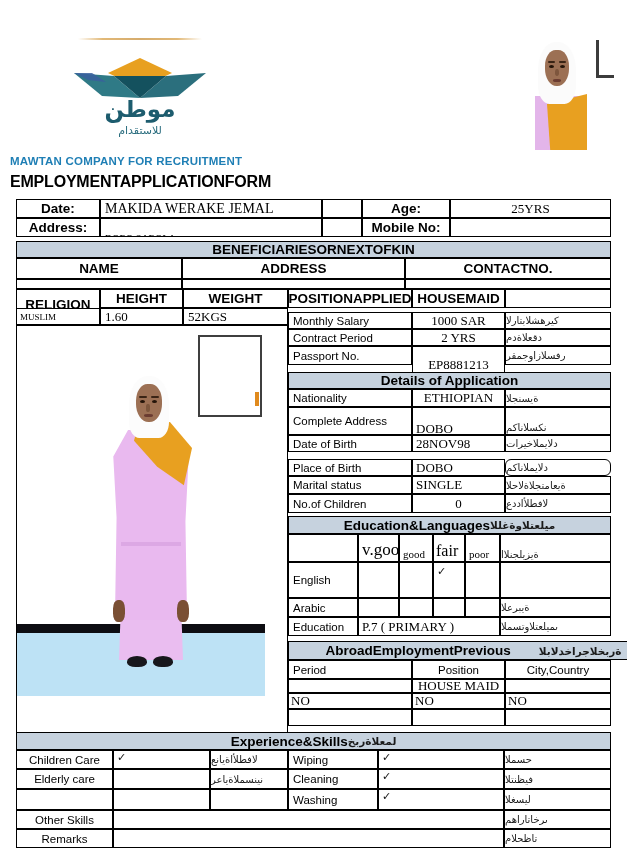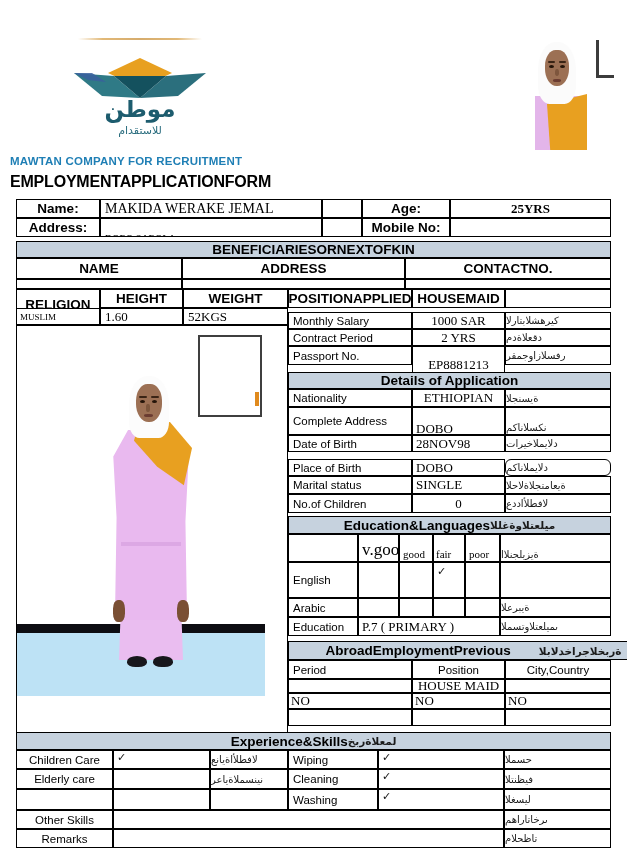--- a/index.html
+++ b/index.html
@@ -205,25 +205,25 @@
     <div id="pp-eye-r"></div>
     <div id="pp-nose"></div>
     <div id="pp-mouth"></div>
   </div>
   <div id="corner-mark"></div>
 </div>
 
 <div id="company-title">MAWTAN COMPANY FOR RECRUITMENT</div>
 <div id="form-title">EMPLOYMENTAPPLICATIONFORM</div>
 
-<div class="cell ctr lbl-bold" style="left:16px;top:199px;width:84px;height:19px;">Name:</div>
+<div class="cell ctr lbl-bold" style="left:16px;top:199px;width:84px;height:19px;">Date:</div>
 <div class="cell lft serif pl4" style="left:100px;top:199px;width:222px;height:19px;font-size:14px;">MAKIDA WERAKE  JEMAL</div>
 <div class="cell ctr lbl-bold" style="left:322px;top:199px;width:40px;height:19px;"></div>
 <div class="cell ctr lbl-bold" style="left:362px;top:199px;width:88px;height:19px;">Age:</div>
-<div class="cell ctr serif" style="left:450px;top:199px;width:161px;height:19px;font-weight:bold;">25YRS</div>
+<div class="cell ctr serif" style="left:450px;top:199px;width:161px;height:19px;">25YRS</div>
 
 <div class="cell ctr lbl-bold" style="left:16px;top:218px;width:84px;height:19px;">Address:</div>
 <div class="cell lft serif-sm pl4 topcell" style="left:100px;top:218px;width:222px;height:19px;font-size:10px;">DOBO SABOLA</div>
 <div class="cell" style="left:322px;top:218px;width:40px;height:19px;"></div>
 <div class="cell ctr lbl-bold" style="left:362px;top:218px;width:88px;height:19px;">Mobile No:</div>
 <div class="cell ctr serif" style="left:450px;top:218px;width:161px;height:19px;"></div>
 
 <div class="cell section-head" style="left:16px;top:241px;width:595px;height:17px;">BENEFICIARIESORNEXTOFKIN</div>
 
 <div class="cell ctr lbl-bold" style="left:16px;top:258px;width:166px;height:21px;">NAME</div>
@@ -315,21 +315,21 @@
 <div class="cell arabic pr3" style="left:505px;top:494px;width:106px;height:19px;">لافطلأاددع</div>
 
 <div class="cell section-head" style="left:288px;top:516px;width:323px;height:18px;justify-content:center;">
   <span>Education&amp;Languages</span>
     <span class="arabic-head">ميلعتلاوةغللا</span>
 </div>
 
 <div class="cell" style="left:288px;top:534px;width:70px;height:28px;"></div>
 <div class="cell lft serif pl3" style="left:358px;top:534px;width:41px;height:28px;align-items:flex-end;padding-bottom:1px;font-size:17px;">v.good</div>
 <div class="cell lft serif pl3" style="left:399px;top:534px;width:34px;height:28px;align-items:flex-end;padding-bottom:1px;font-size:11px;">good</div>
-<div class="cell lft serif pl2" style="left:433px;top:534px;width:32px;height:28px;align-items:flex-end;padding-bottom:1px;padding-left:2px;font-size:11px;">fair</div>
+<div class="cell lft serif pl2" style="left:433px;top:534px;width:32px;height:28px;align-items:flex-end;padding-bottom:1px;padding-left:2px;font-size:16px;">fair</div>
 <div class="cell lft serif pl3" style="left:465px;top:534px;width:35px;height:28px;align-items:flex-end;padding-bottom:1px;font-size:11px;">poor</div>
 <div class="cell arabic pr3 topcell" style="left:500px;top:534px;width:111px;height:28px;">ةيزيلجنلاا</div>
 
 <div class="cell lft sans-lbl pl4" style="left:288px;top:562px;width:70px;height:36px;">English</div>
 <div class="cell ctr tick" style="left:358px;top:562px;width:41px;height:36px;align-items:flex-start;padding-top:2px;"></div>
 <div class="cell ctr tick" style="left:399px;top:562px;width:34px;height:36px;align-items:flex-start;padding-top:2px;"></div>
 <div class="cell tick" style="left:433px;top:562px;width:32px;height:36px;align-items:flex-start;justify-content:flex-start;padding-top:2px;padding-left:3px;">✓</div>
 <div class="cell ctr tick" style="left:465px;top:562px;width:35px;height:36px;align-items:flex-start;padding-top:2px;"></div>
 <div class="cell arabic pr3" style="left:500px;top:562px;width:111px;height:36px;"></div>
 

